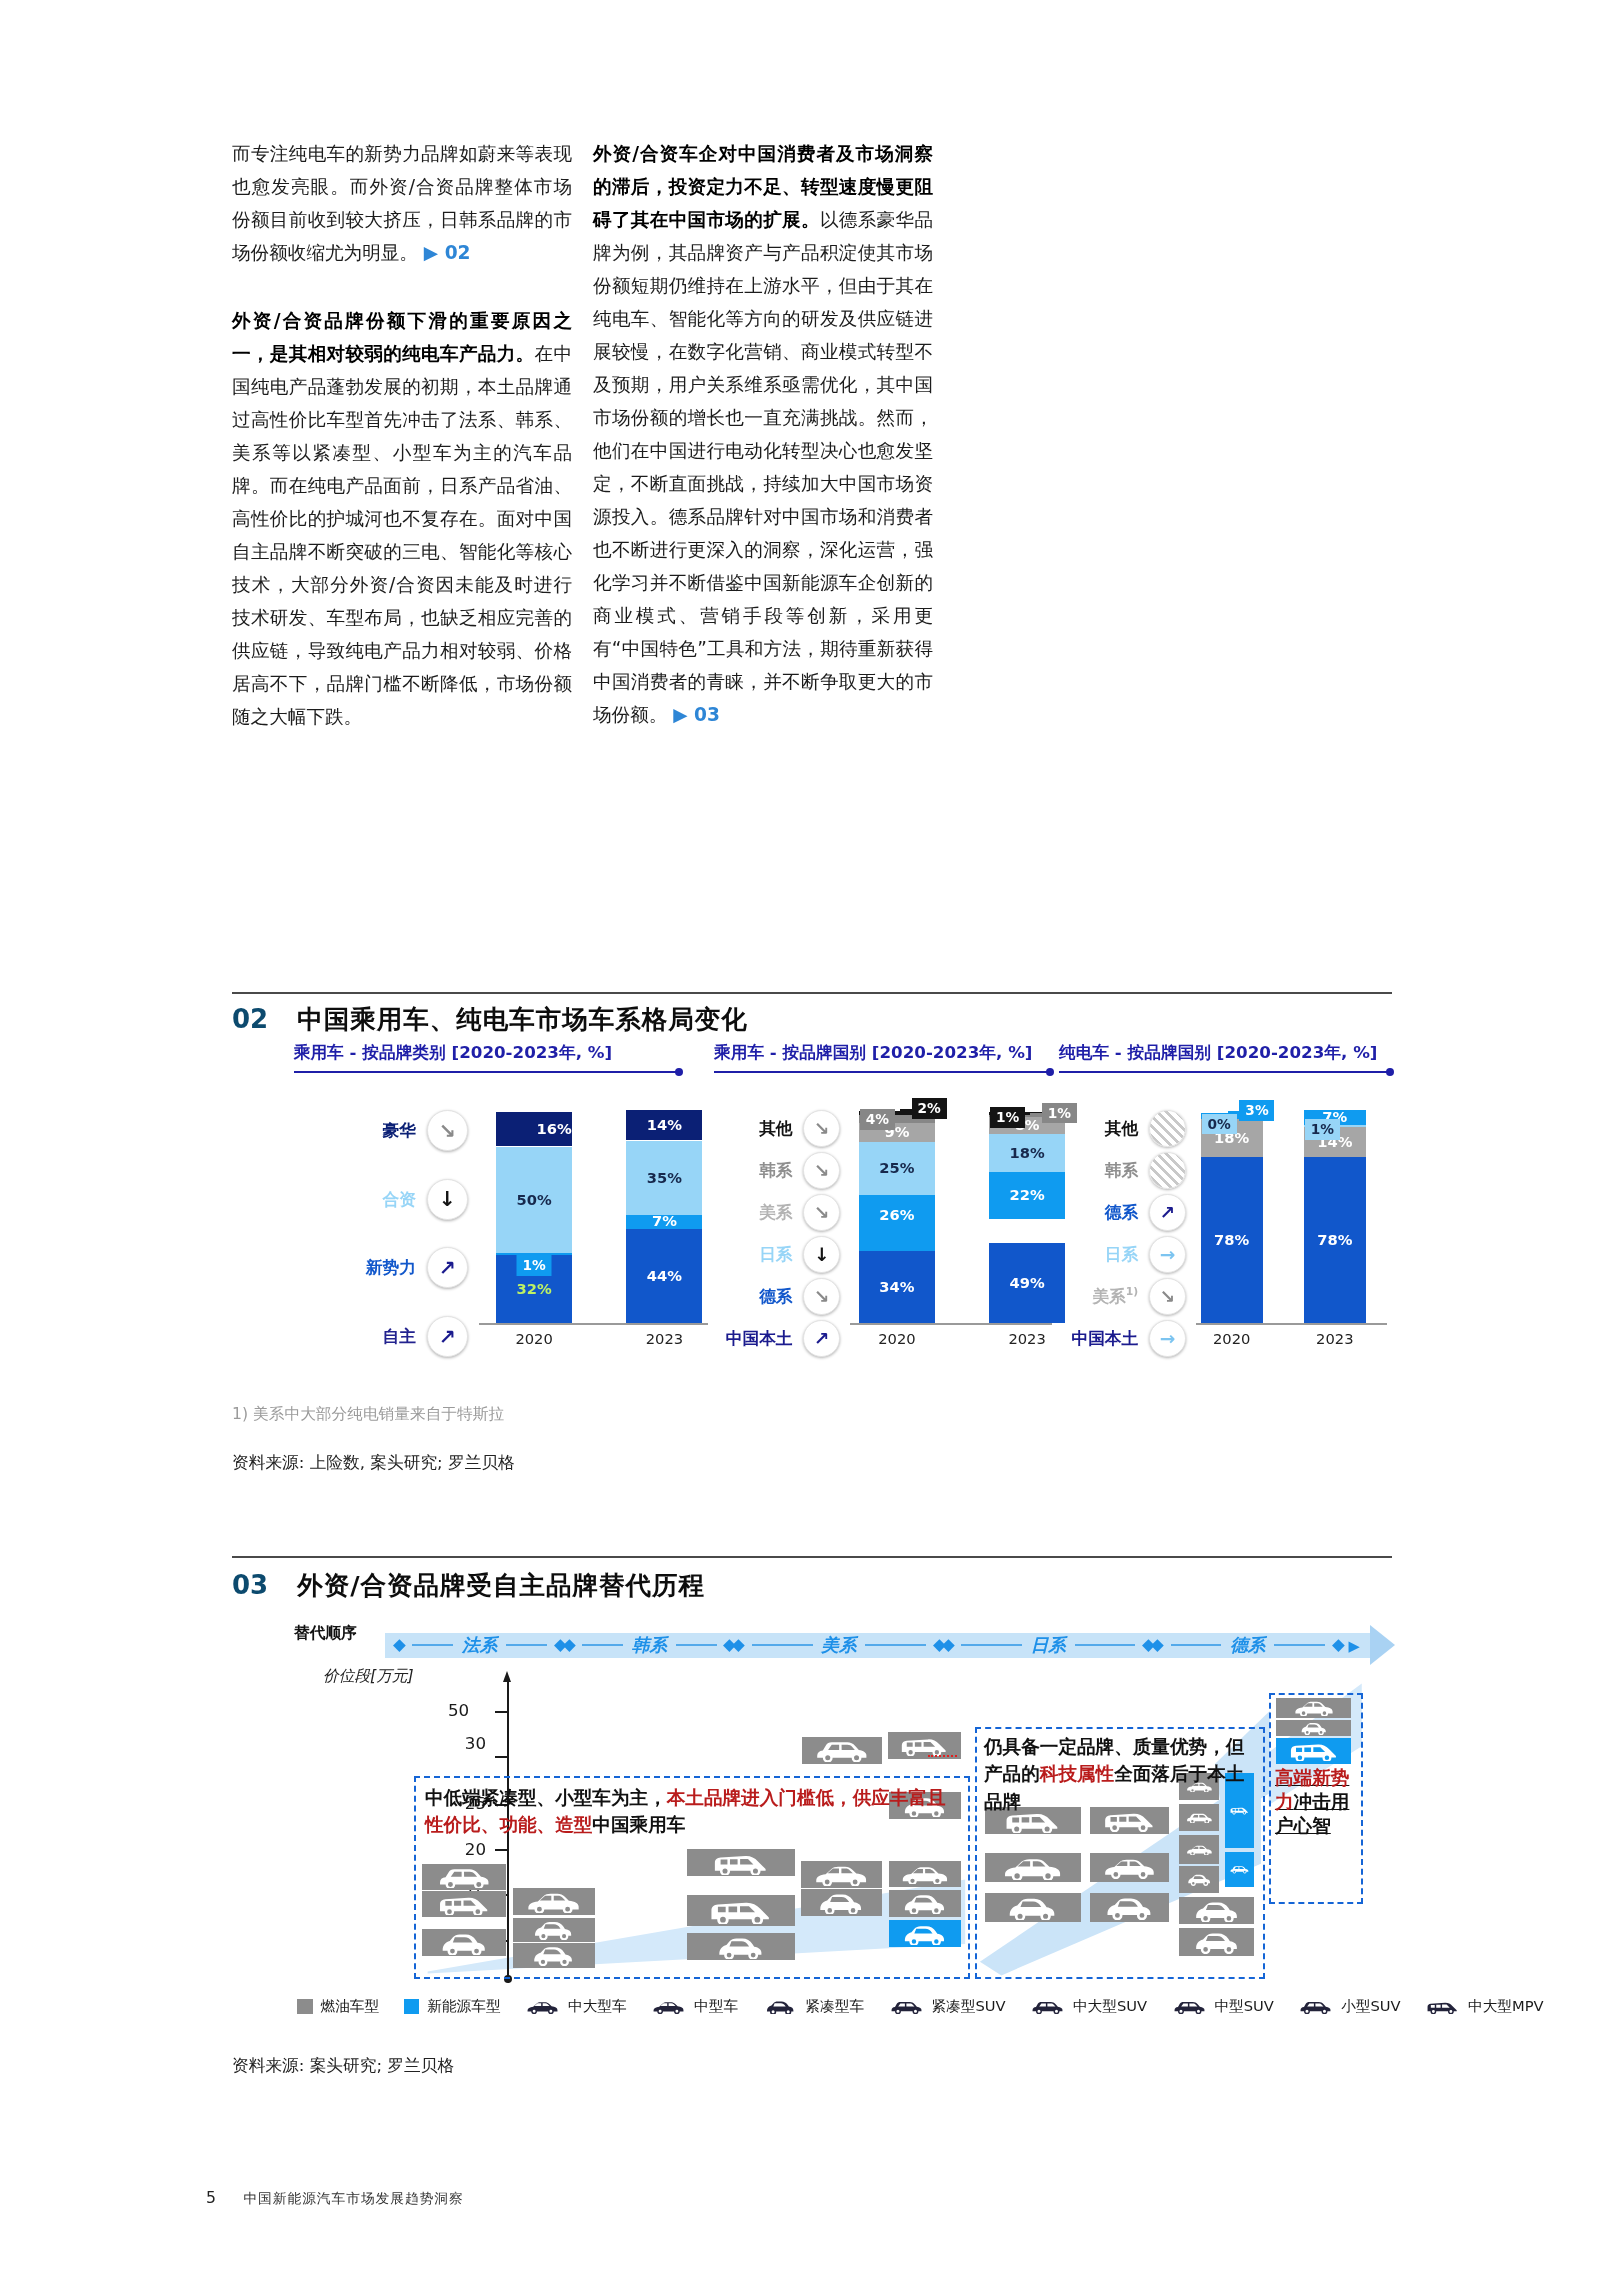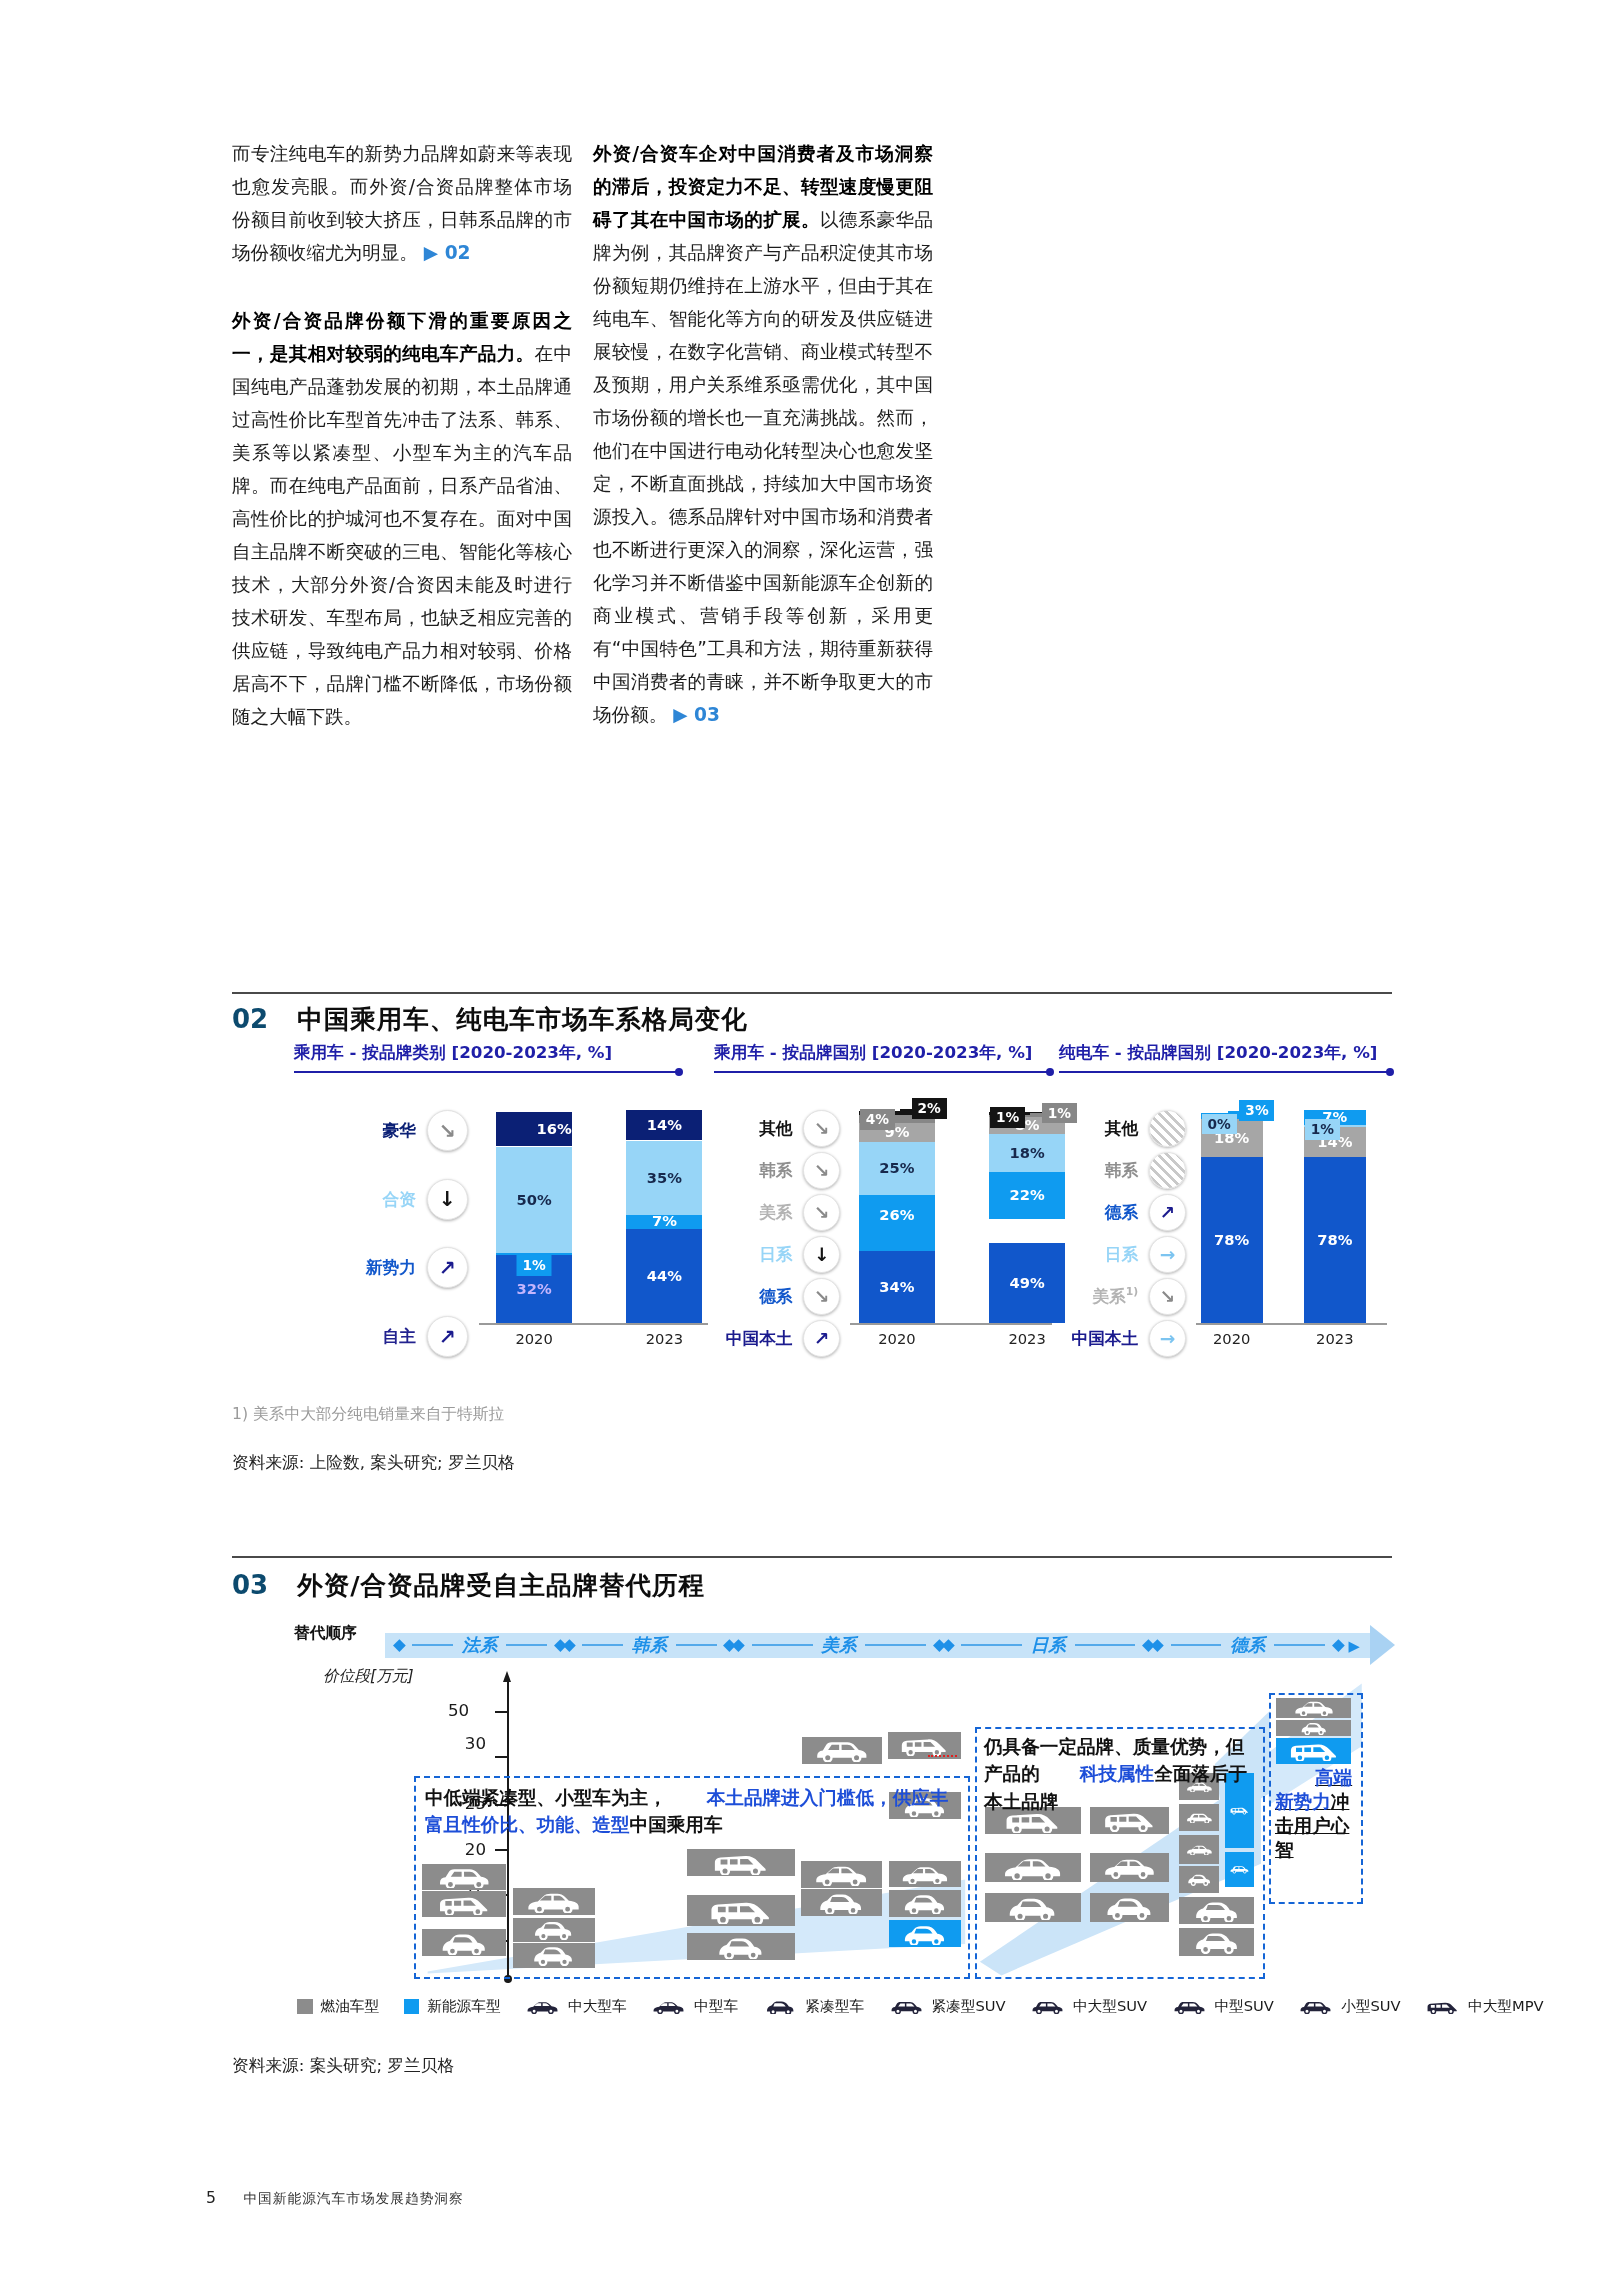--- a/index.html
+++ b/index.html
@@ -64,21 +64,21 @@
   .ylab{position:absolute;left:323px;top:49px;font-size:15.7px;font-style:italic;color:#222;}
   .yaxis{position:absolute;left:507px;top:65px;width:2px;height:296px;background:#1a1a1a;}
   .yaxis::before{content:'';position:absolute;top:-10.8px;left:-3.9px;border-bottom:11.8px solid #1a1a1a;
                  border-left:4.9px solid transparent;border-right:4.9px solid transparent;}
   .yaxis::after{content:'';position:absolute;bottom:-4.9px;left:-2.9px;width:7.8px;height:7.8px;border-radius:50%;background:#1a1a1a;}
   .ytick-label{position:absolute;left:431px;width:55px;text-align:right;font-size:16.7px;color:#1a1a1a;}
   .ytick-mark{position:absolute;left:495px;width:12.7px;height:2px;background:#1a1a1a;}
   .wedges{position:absolute;left:0;top:0;width:1621px;height:470px;}
   .dashed{position:absolute;border:2.9px dashed #1565D6;z-index:2;}
   .anno{position:absolute;z-index:4;font-size:18.6px;font-weight:bold;line-height:27.4px;color:#111;}
-  .anno .blue{color:#1d4ed8;padding-left:40px;}
+  .anno .blue{color:#b91c1c;}
   .carbox{position:absolute;z-index:3;display:flex;align-items:center;justify-content:center;
           --car:#FFFFFF;--bx:#8C8C8C;}
   .carbox.g{background:#8C8C8C;} .carbox.b{background:#0F9BF0;--bx:#0F9BF0;}
   .carbox svg{display:block;width:72%;max-height:88%;}
   .carbox.red::after{content:'';position:absolute;left:55%;right:6%;bottom:2.9px;border-bottom:2px dotted #E02020;}
   .f3legend{position:absolute;left:297px;top:380px;display:flex;align-items:center;gap:24.5px;font-size:14.7px;color:#1a1a1a;}
   .f3legend .item{display:flex;align-items:center;gap:7.8px;white-space:nowrap;}
   .sw{width:15.7px;height:15.7px;}
   .lg-car{width:35px;height:15.7px;--car:#23233A;--bx:#FFFFFF;}
   .lg-car svg{display:block;width:100%;height:100%;}
@@ -123,21 +123,21 @@
             <span class="circ" style="color: rgb(27, 27, 142);">↗</span>
           </div>
           <div class="lgi">
             <span class="lgl" style="color: rgb(35, 35, 143);">自主</span>
             <span class="circ" style="color: rgb(27, 27, 142);">↗</span>
           </div>
         </div>
       <div class="plot">
           <div class="bar" style="left: 16.7px; width: 76px;">
             <div class="seg" style="bottom: 0px; height: 68px; background: rgb(17, 87, 203);">
-              <div class="slb" style="color: #c4b5fd;">32%</div>
+              <div class="slb" style="color: #bef264;">32%</div>
             </div>
             <div class="seg" style="bottom: 68px; height: 2.9px; background: rgb(15, 155, 240);"></div>
             <div class="co co-center" style="background: rgb(15, 155, 240); color: rgb(255, 255, 255); top: 145px;">1%</div>
             <div class="seg" style="bottom: 70px; height: 106px; background: rgb(151, 213, 247);">
               <div class="slb" style="color: rgb(23, 41, 77);">50%</div>
             </div>
             <div class="seg" style="bottom: 177px; height: 34px; background: rgb(11, 32, 117);">
               <div class="slb" style="color: rgb(255, 255, 255); padding-left: 40px;">16%</div>
             </div>
           </div>

